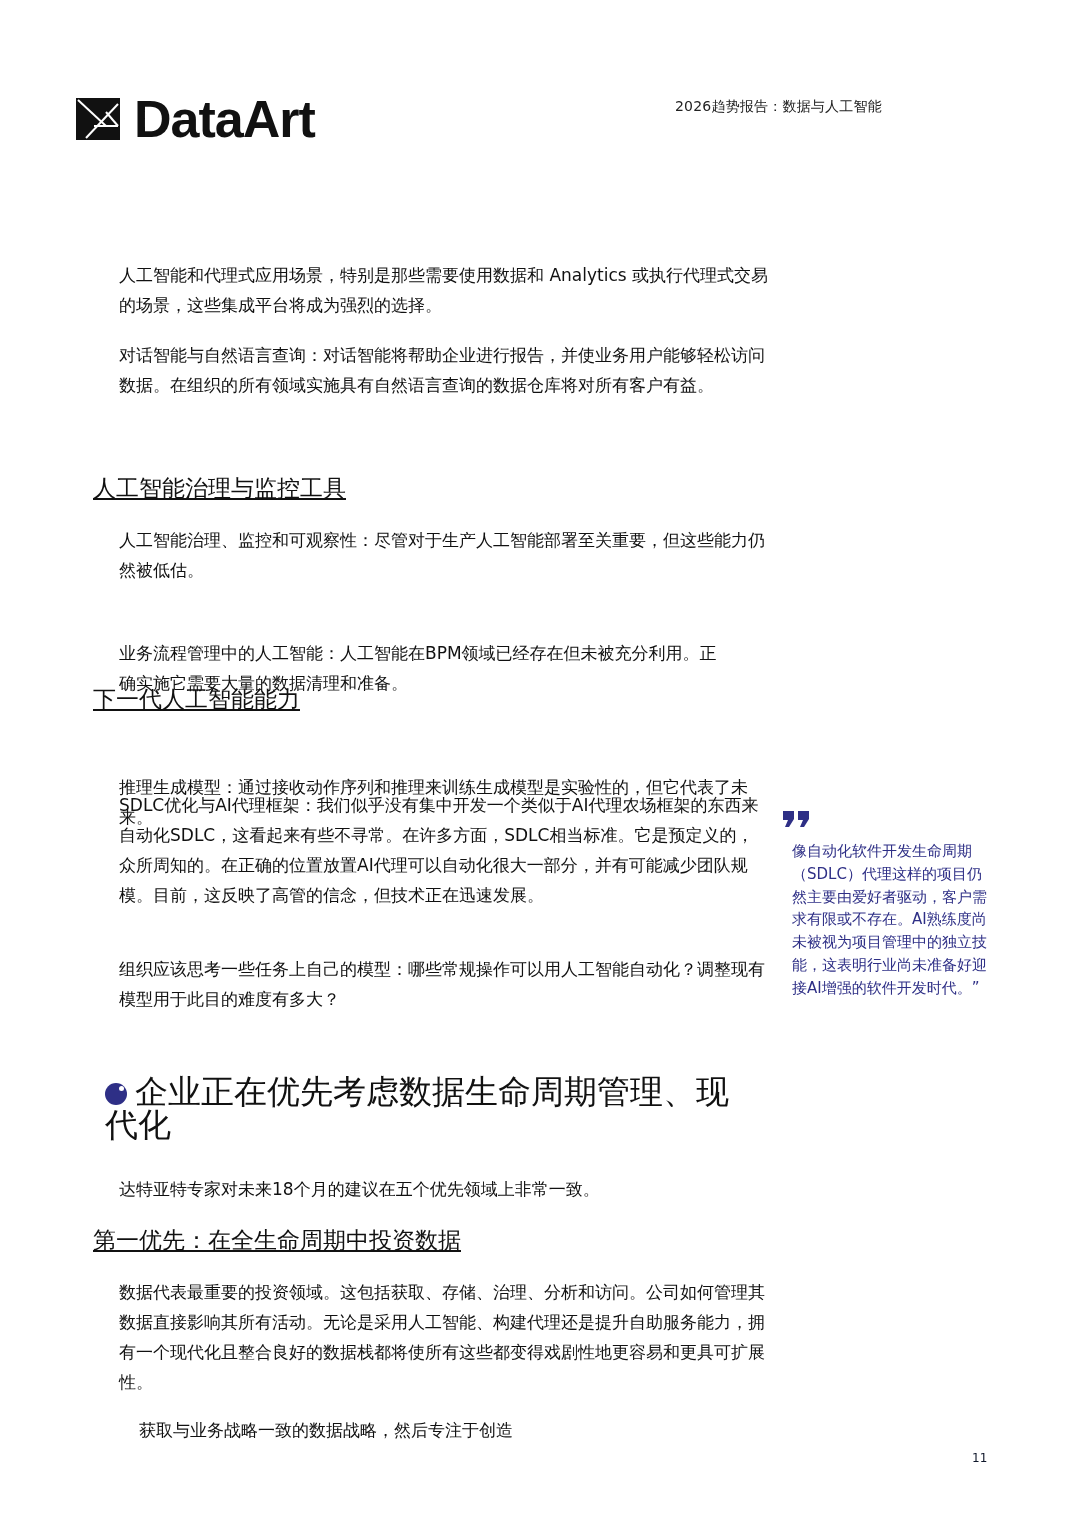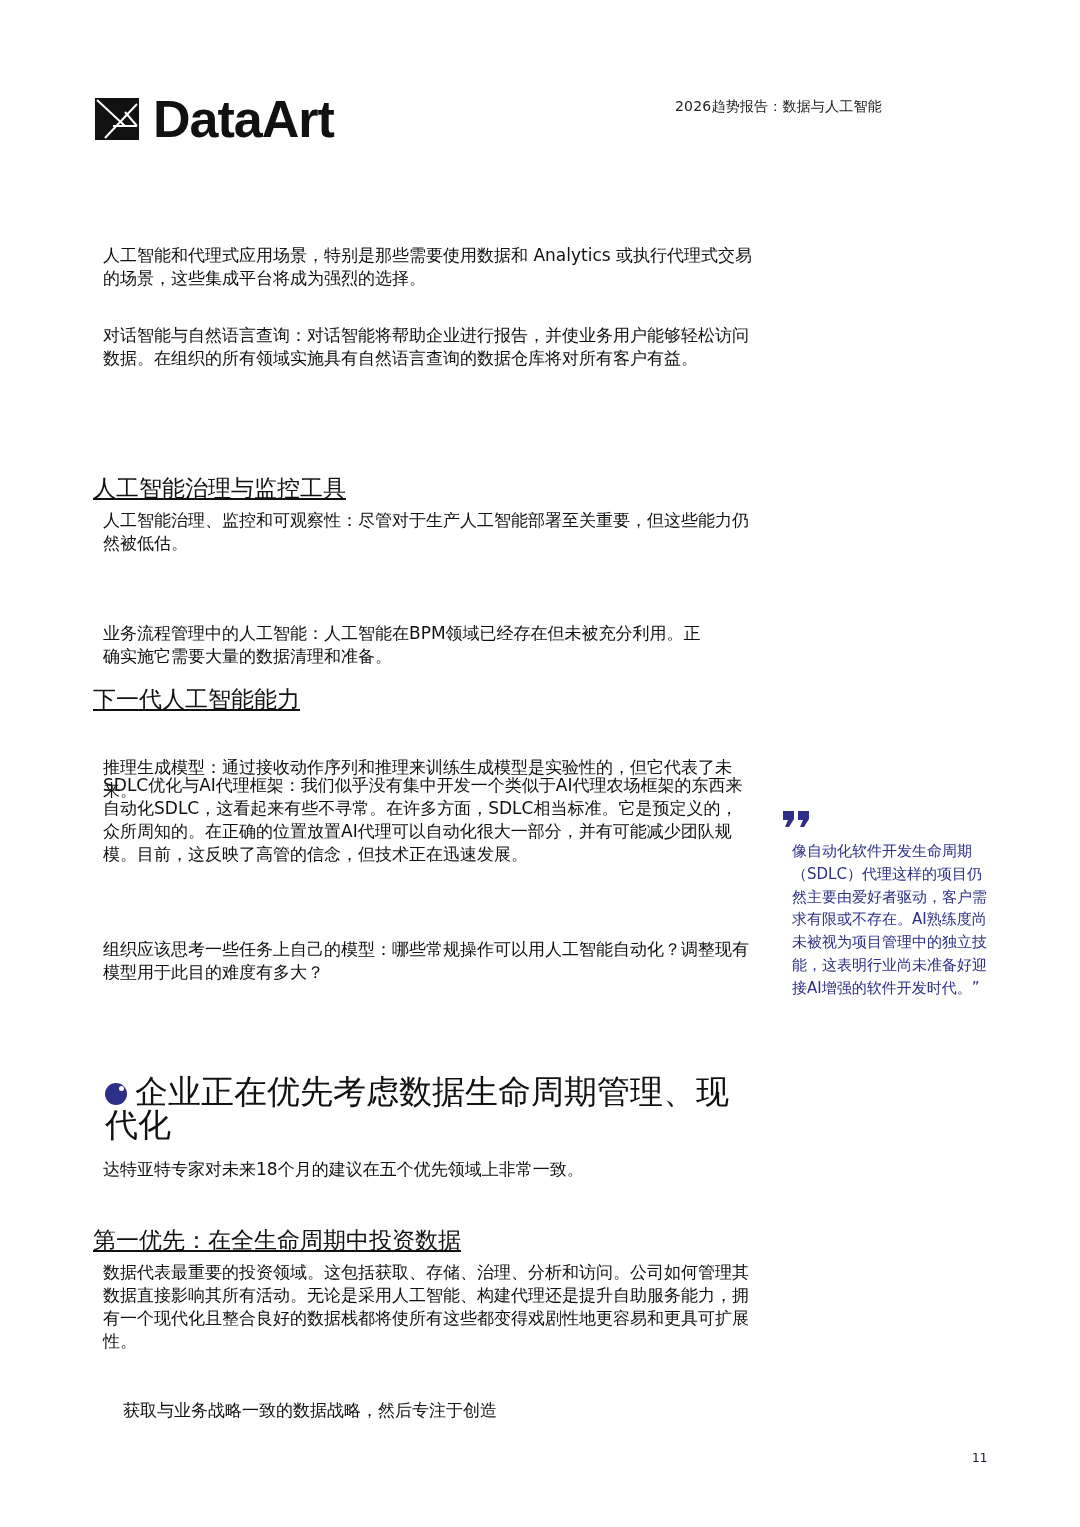--- a/index.html
+++ b/index.html
@@ -1,35 +1,35 @@
 <!DOCTYPE html>
 <html><head>
 <meta charset="utf-8">
 <style>
   html, body { margin: 0; padding: 0; background: #ffffff; }
   body {
     width: 1080px; height: 1527px; position: relative; overflow: hidden;
     font-family: "DejaVu Sans", "Liberation Sans", sans-serif;
     color: #111111;
   }
-  .logo { position: absolute; left: 95px; top: 93px; display: flex; align-items: center; }
+  .logo { position: absolute; left: 76px; top: 93px; display: flex; align-items: center; }
   .logo-mark { width: 44px; height: 42px; display: block; }
   .logo-text {
     font-family: "Liberation Sans", "DejaVu Sans", sans-serif;
     font-weight: bold; font-size: 52px; letter-spacing: -1px;
     margin-left: 14px; line-height: 1; color: #111;
   }
   .header-title {
     position: absolute; left: 675px; top: 98px;
     font-size: 14px; color: #222; letter-spacing: 0.2px;
   }
   .para {
     position: absolute; left: 103px; width: 650px;
-    font-size: 17px; line-height: 23px; color: #111;
-    margin: 0;
+    font-size: 17px; line-height: 30px; color: #111;
+    margin: 16px;
   }
   .h2 {
     position: absolute; left: 93px; font-size: 23px; line-height: 30px;
     color: #111; margin: 0; font-weight: normal; text-decoration: underline;
   }
   .h1 {
     position: absolute; left: 93px; top: 1063px; width: 650px;
     font-size: 33px; line-height: 33px; margin: 12px; font-weight: normal; color: #111;
   }
   .h1 .bullet {

